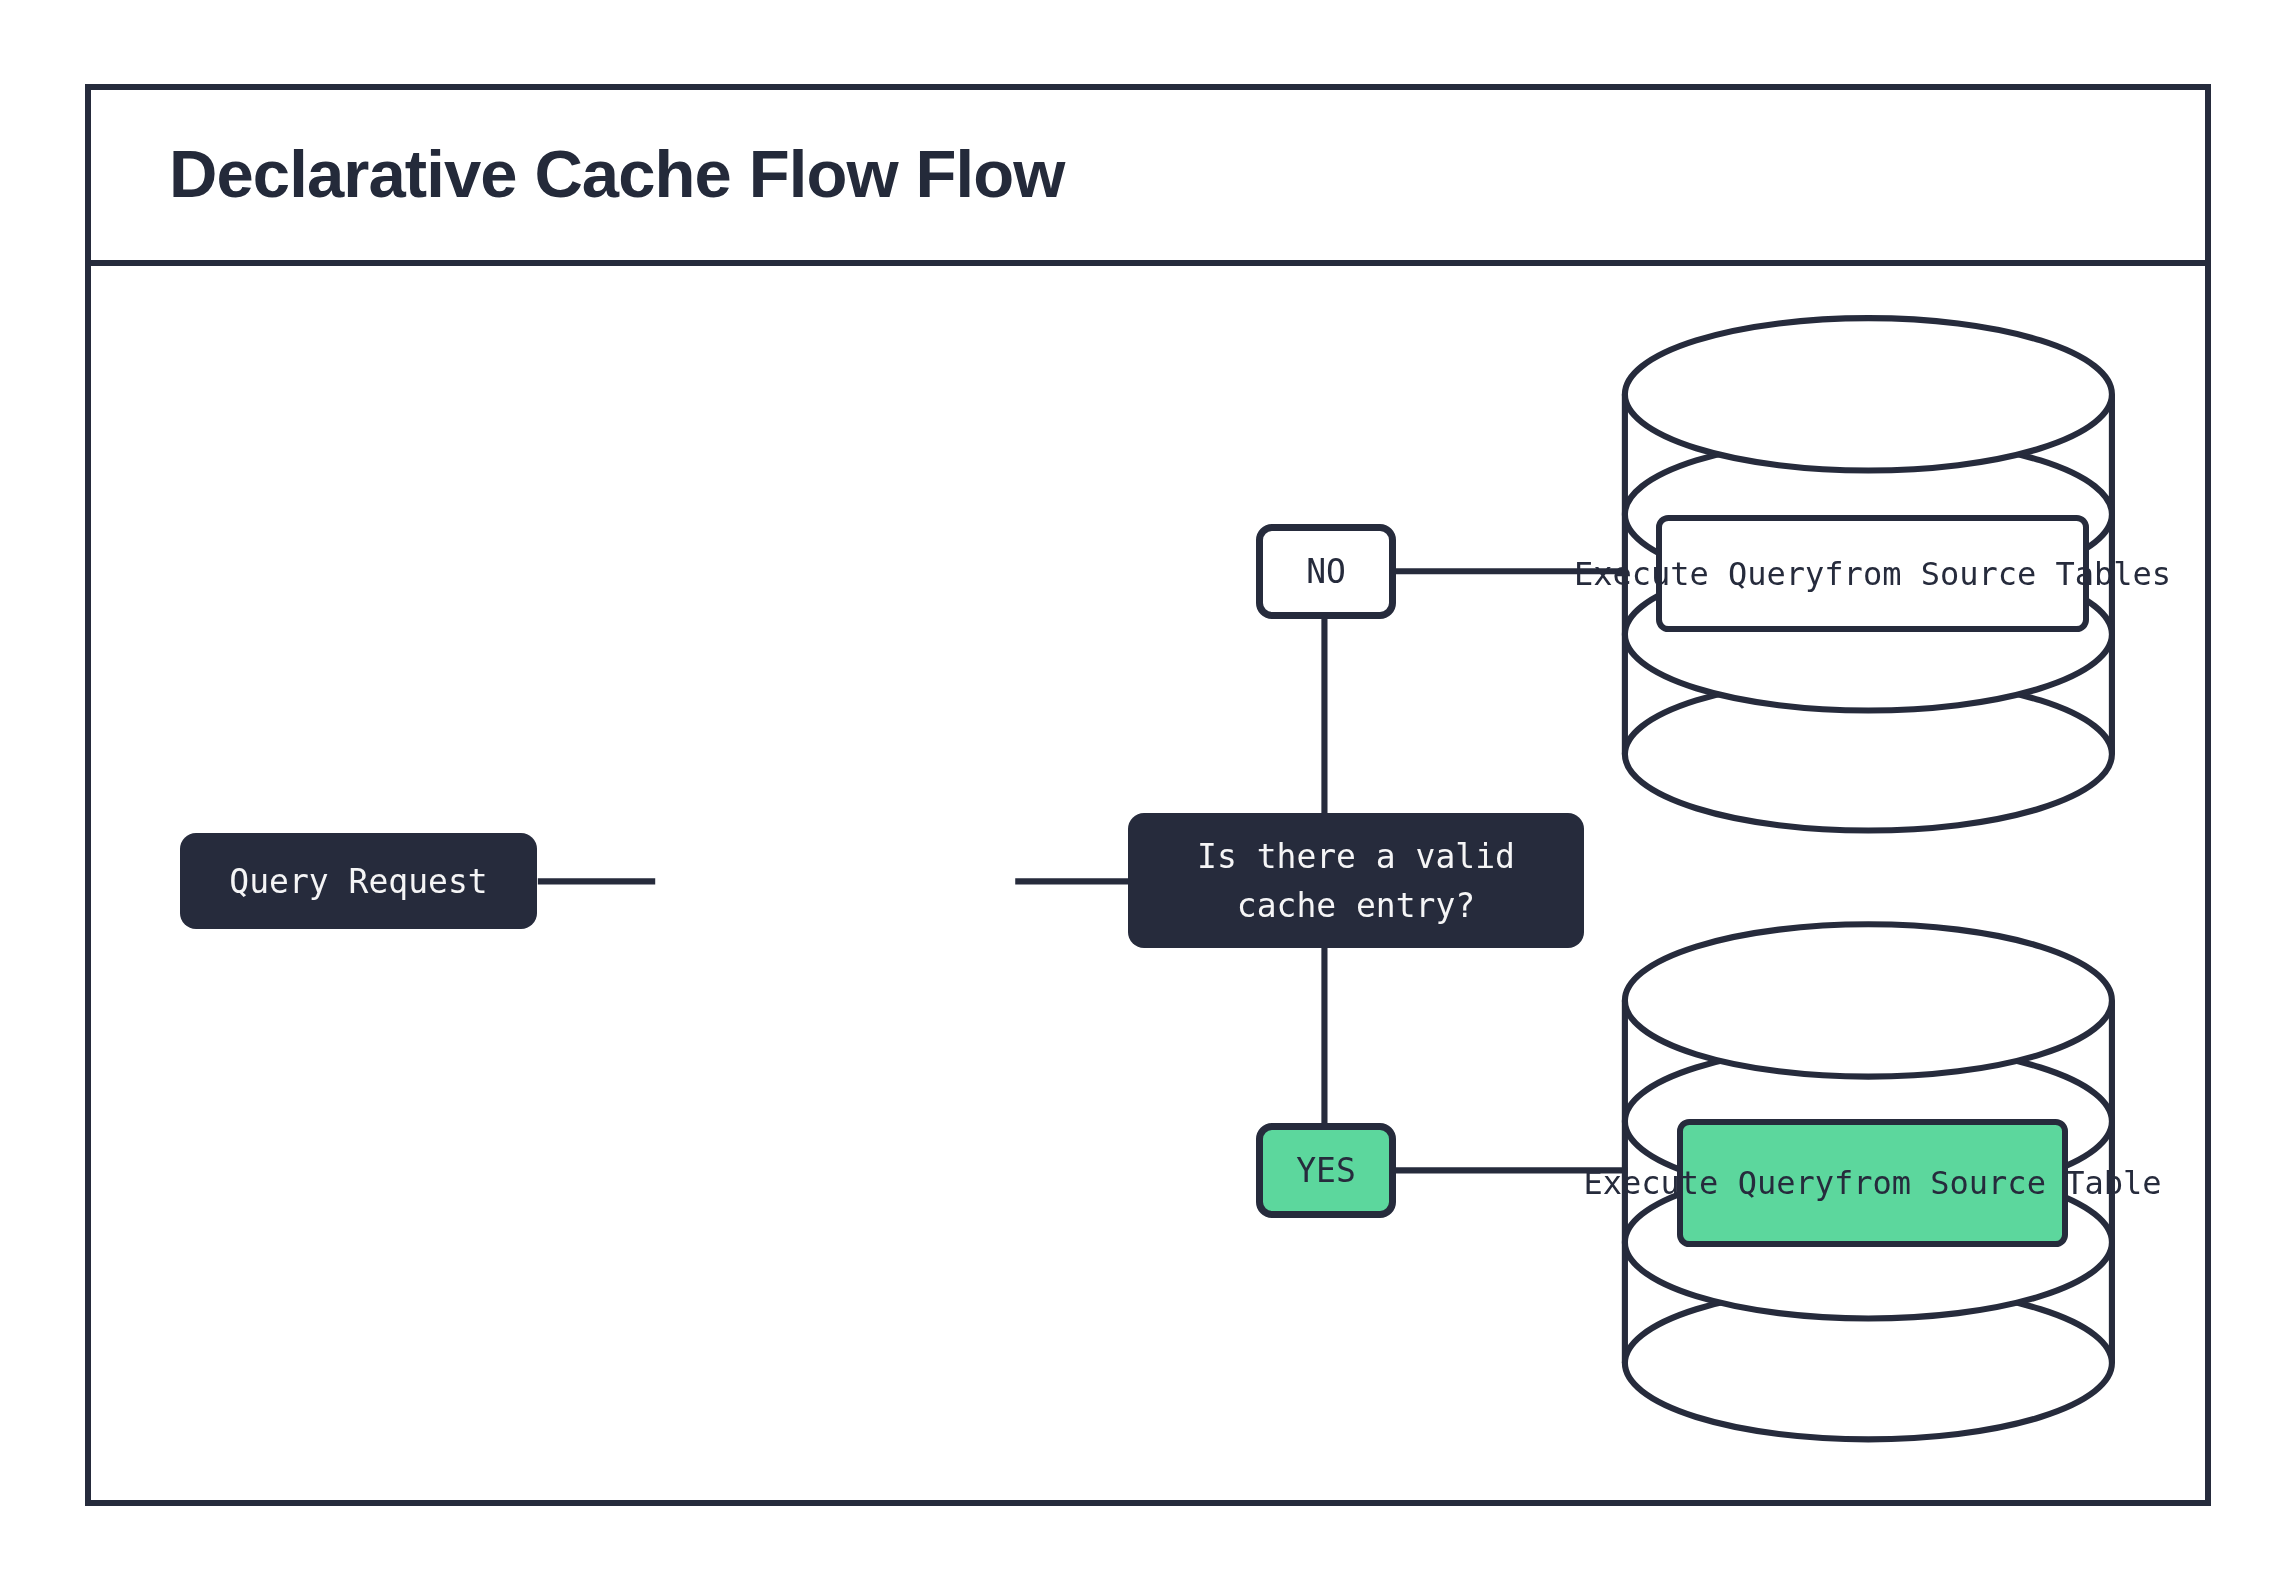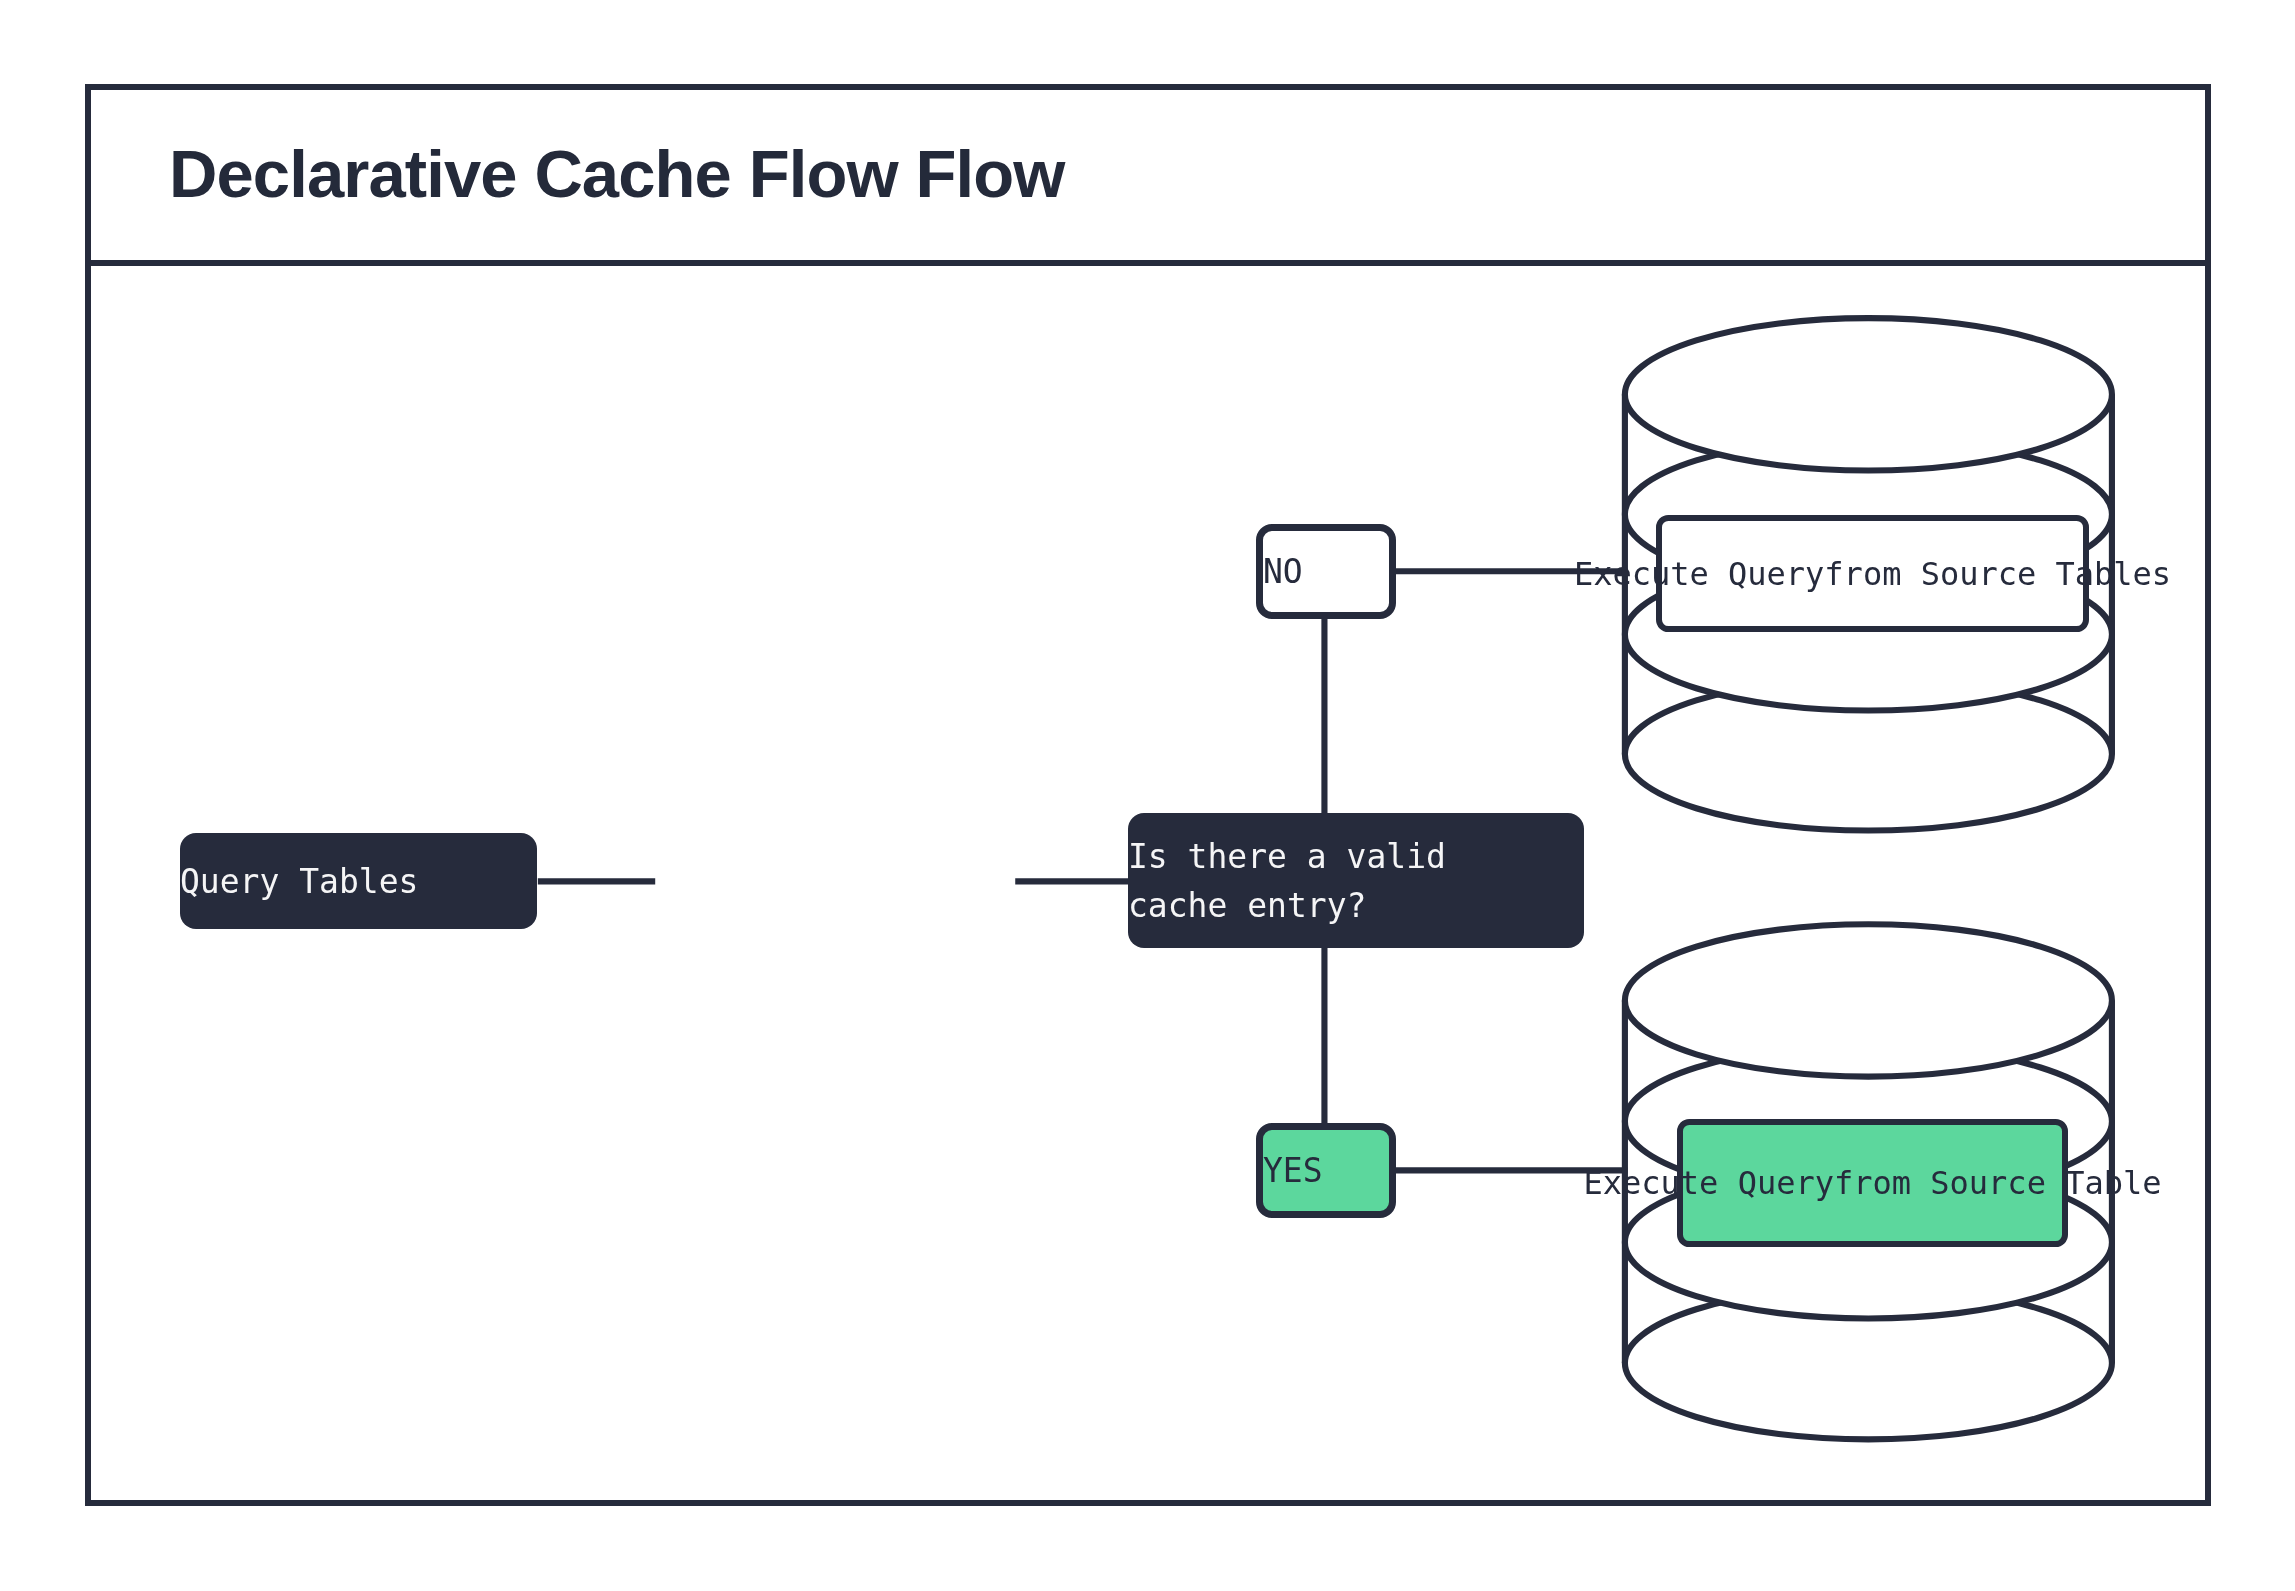--- a/index.html
+++ b/index.html
@@ -48,21 +48,21 @@
   .diagram-svg {
     position: absolute;
     left: 0;
     top: 0;
   }
   .node {
     position: absolute;
     box-sizing: border-box;
     display: flex;
     flex-direction: column;
-    align-items: flex-start;
+    align-items: center;
     justify-content: center;
     text-align: center;
     border-radius: 16px;
     font-size: 33px;
     line-height: 49px;
     white-space: nowrap;
   }
   .node.dark   { background: #262B3C; color: #F5F5F6; }
   .node.green  { background: #5CD79D; border: 7px solid #262B3C; color: #262B3C; }
   .node.white  { background: #ffffff; border: 7px solid #262B3C; color: #262B3C; }
@@ -121,21 +121,21 @@
       <line x1="1855" y1="1142" x2="1855" y2="1556"></line>
       <line x1="2411" y1="1142" x2="2411" y2="1556"></line>
       <ellipse cx="2133" cy="1556" rx="278" ry="87"></ellipse>
       <ellipse cx="2133" cy="1418" rx="278" ry="87"></ellipse>
       <ellipse cx="2133" cy="1280" rx="278" ry="87"></ellipse>
       <ellipse cx="2133" cy="1142" rx="278" ry="87"></ellipse>
     </g>
   </svg>
 
   <div class="node dark" id="node-query">
-    <span>Query Tables</span>
+    <span>Query Request</span>
   </div>
 
 
   <div class="node dark" id="node-decision">
     <span>Is there a valid</span>
     <span>cache entry?</span>
   </div>
 
   <div class="node white" id="node-no">
     <span>NO</span>

